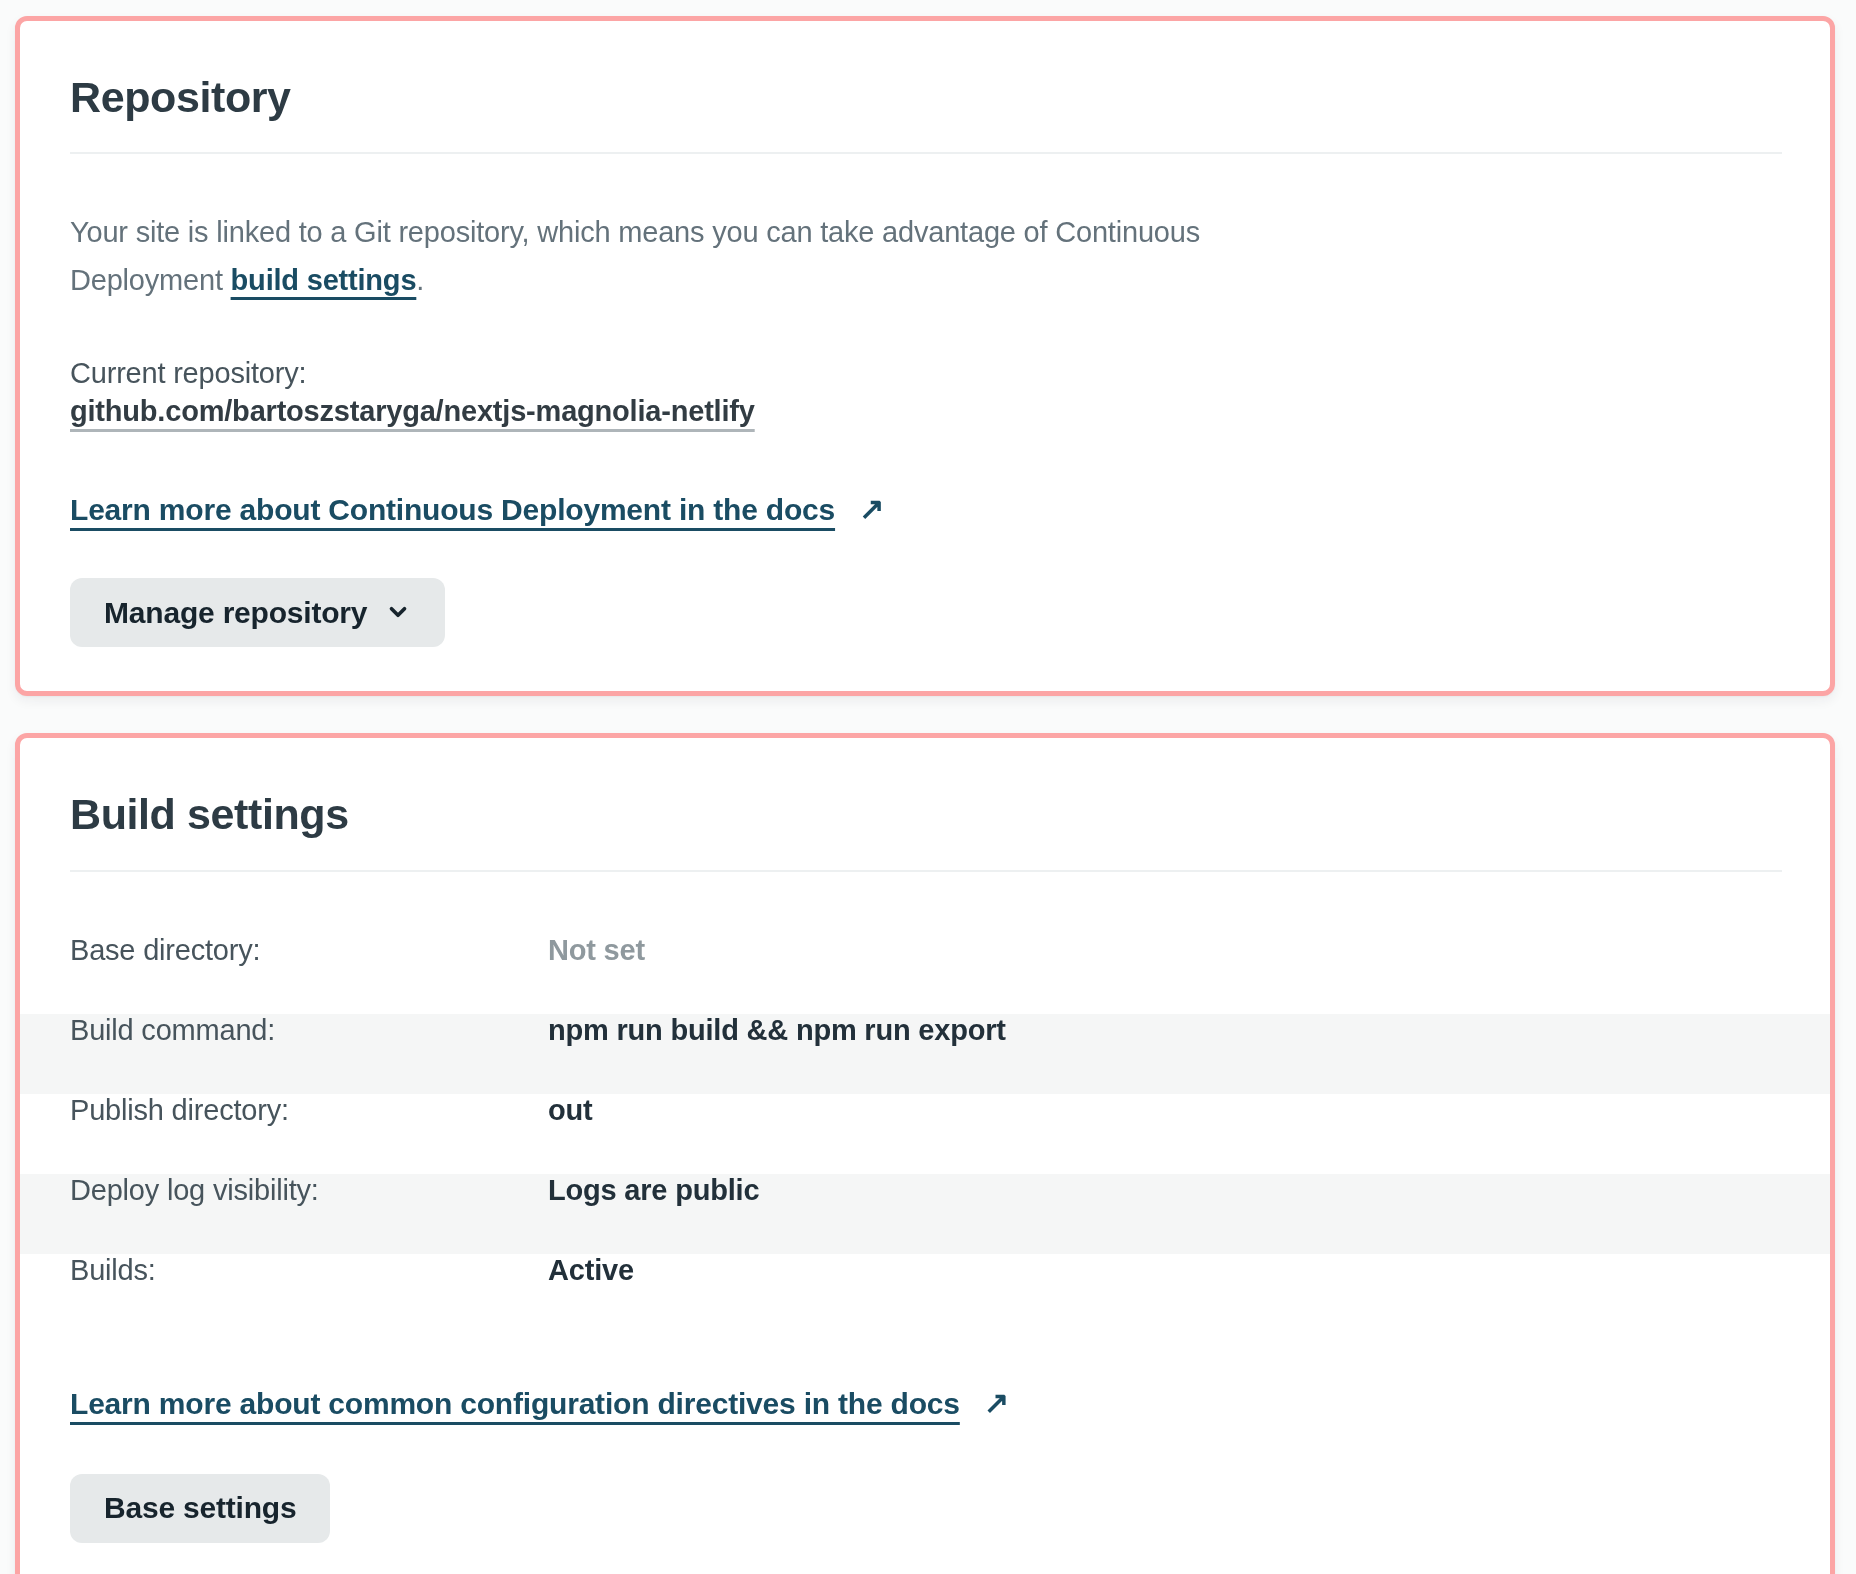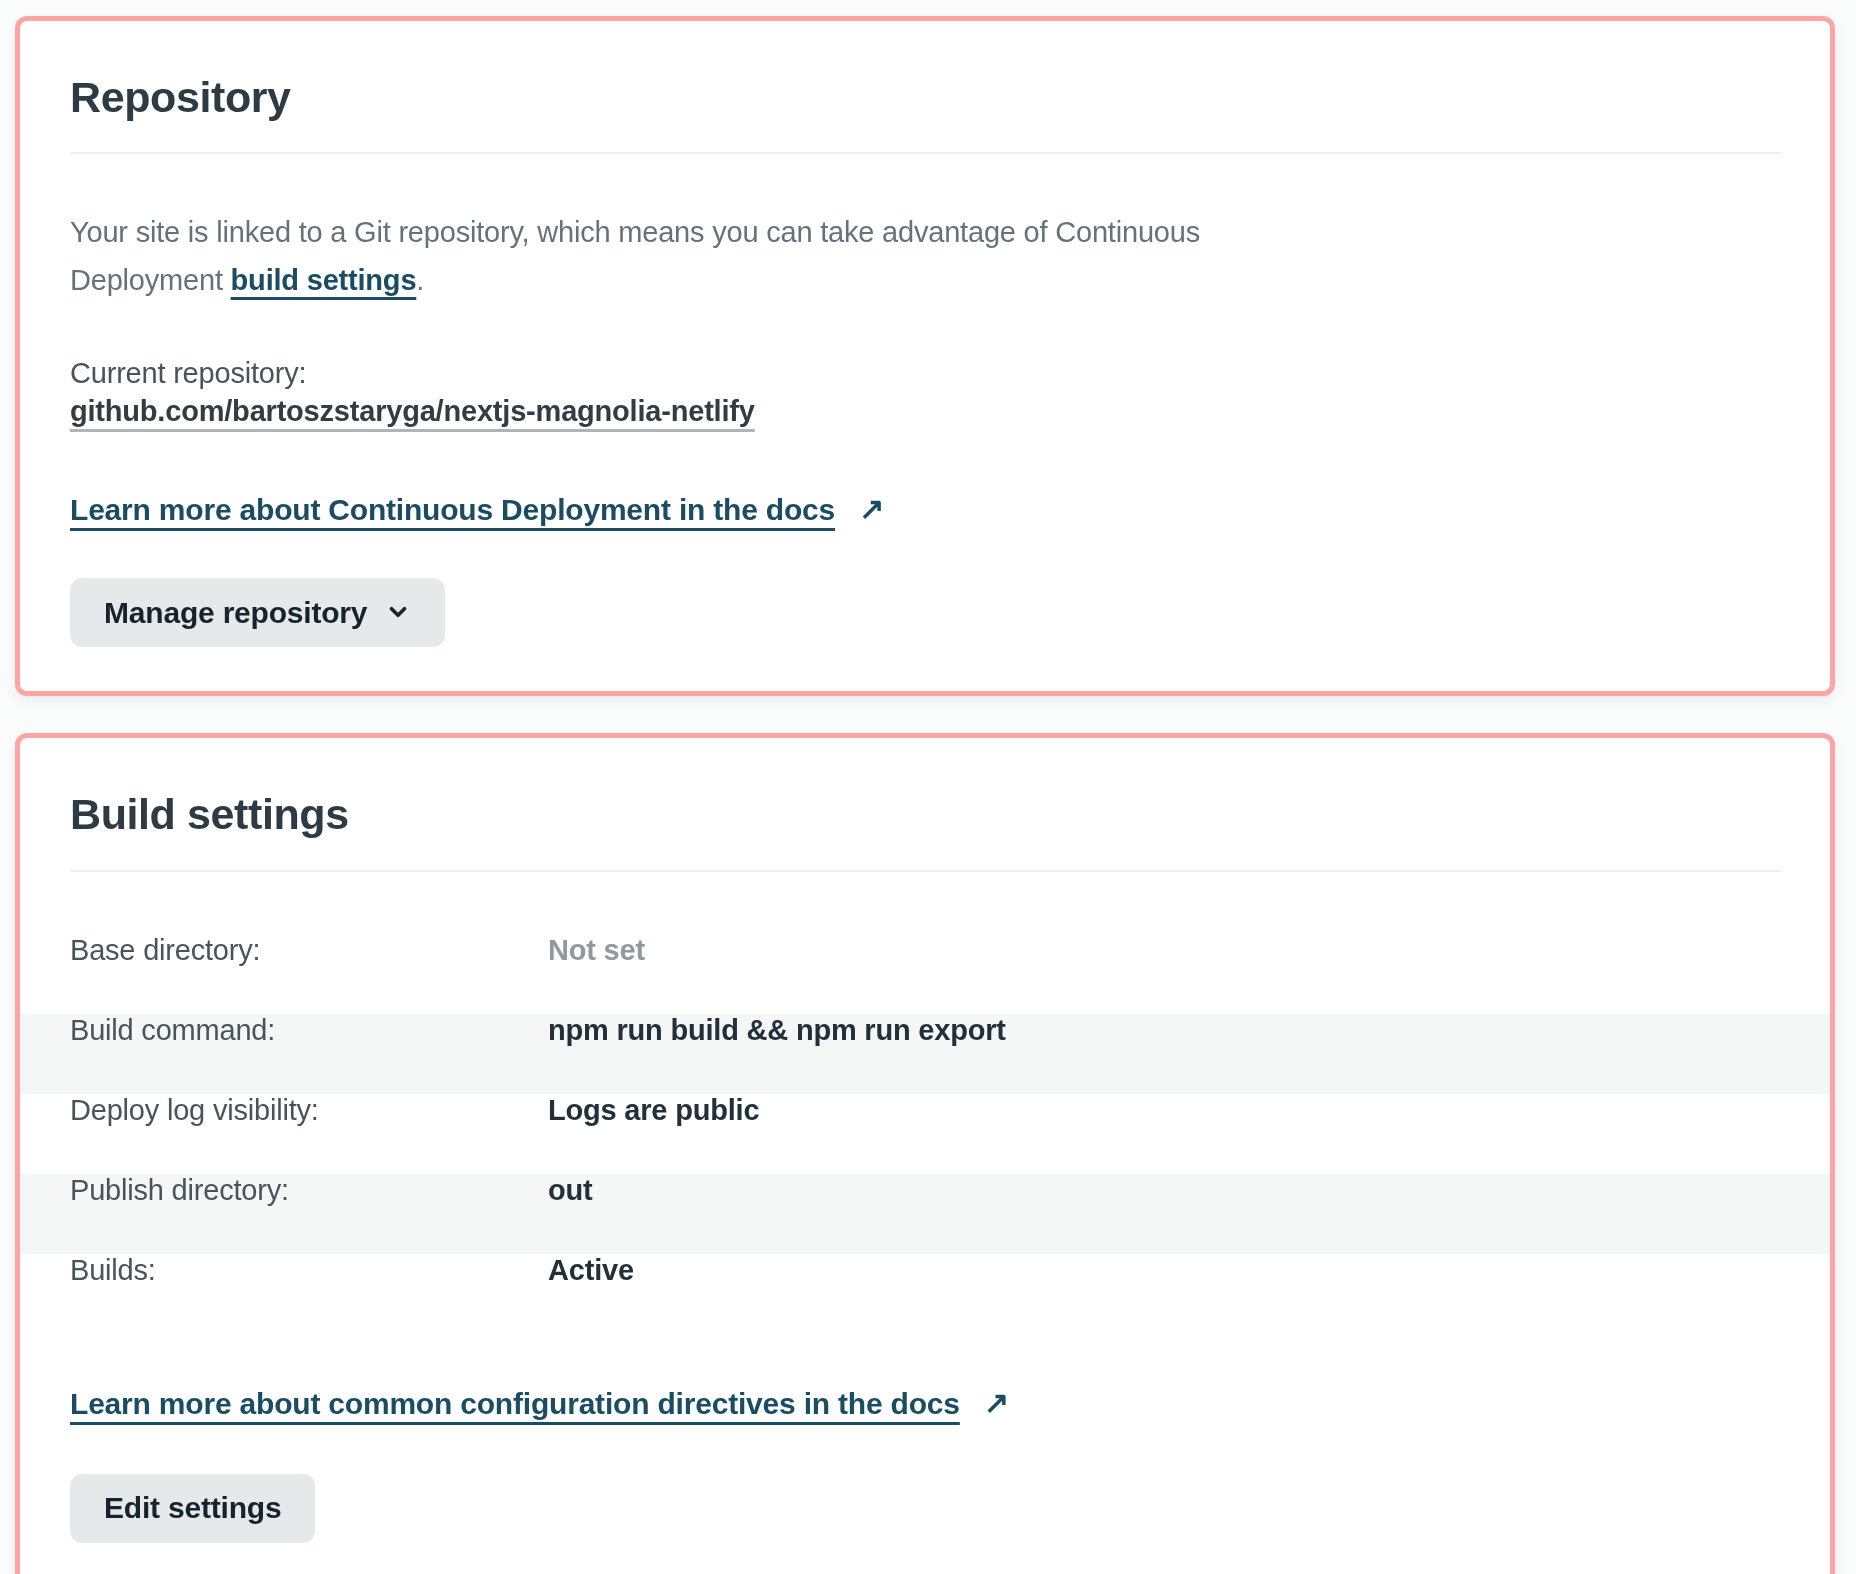--- a/index.html
+++ b/index.html
@@ -182,40 +182,40 @@
     <div class="settings-table">
       <div class="settings-row">
         <span class="field-label">Base directory:</span>
         <span class="settings-value muted">Not set</span>
       </div>
       <div class="settings-row">
         <span class="field-label">Build command:</span>
         <span class="settings-value">npm run build &amp;&amp; npm run export</span>
       </div>
       <div class="settings-row">
+        <span class="field-label">Publish directory:</span>
+        <span class="settings-value">out</span>
+      </div>
+      <div class="settings-row">
         <span class="field-label">Deploy log visibility:</span>
         <span class="settings-value">Logs are public</span>
-      </div>
-      <div class="settings-row">
-        <span class="field-label">Publish directory:</span>
-        <span class="settings-value">out</span>
       </div>
       <div class="settings-row">
         <span class="field-label">Builds:</span>
         <span class="settings-value">Active</span>
       </div>
     </div>
 
     <a class="learn-more build-learn-more">
       <span class="learn-text">Learn more about common configuration directives in the docs</span>
       <span class="ext-arrow">↗</span>
     </a>
 
     <div class="btn-row-2">
       <button class="btn">
-        <span>Edit settings</span>
+        <span>Base settings</span>
       </button>
     </div>
   </section>
 
   <div class="card-peek"></div>
 
 </div>
 
 </body></html>

